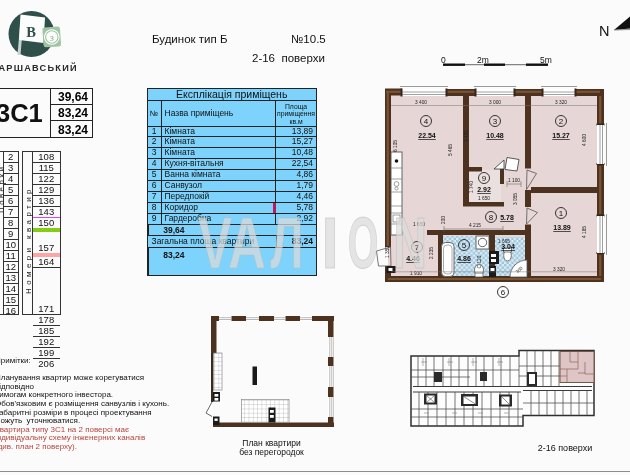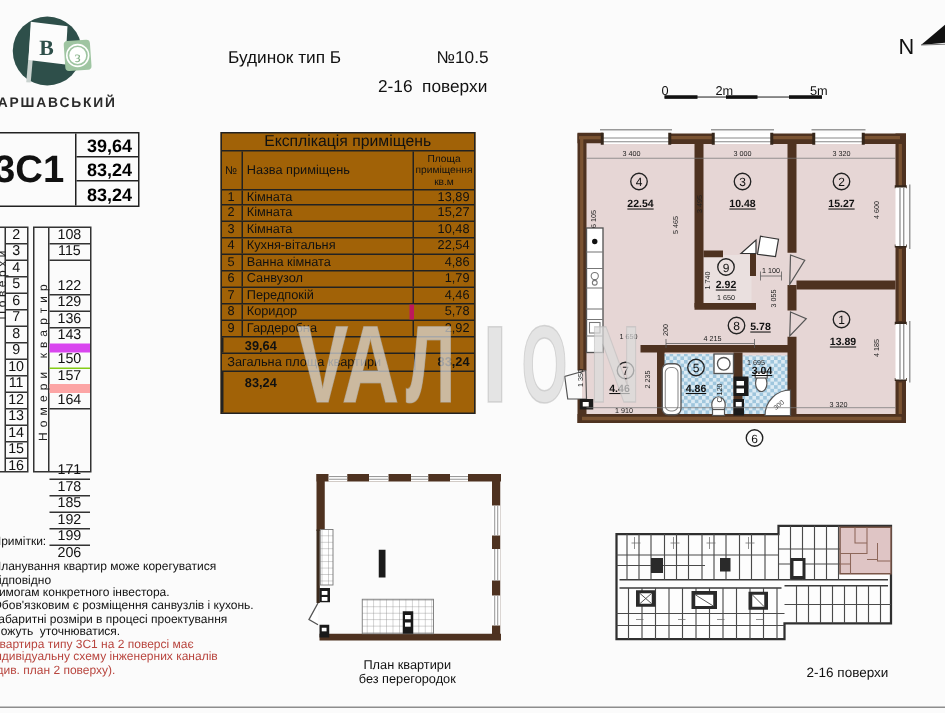--- a/index.html
+++ b/index.html
@@ -52,41 +52,41 @@
       <div style="flex:1;box-sizing:border-box;border-bottom:1px solid #333;font-size:9.5px;text-align:center;color:#111;line-height:10px;">15</div>
       <div style="flex:1;box-sizing:border-box;border-bottom:1px solid #333;font-size:9.5px;text-align:center;color:#111;line-height:10px;border-bottom:none;">16</div>
     </div>
 </div>
 
 <div class="abs" style="left:21.5px;top:150.5px;width:39px;height:164px;border:1px solid #333;box-sizing:border-box;display:flex;">
   <div style="width:10.5px;border-right:1px solid #333;box-sizing:border-box;"></div>
   <div style="flex:1;display:flex;flex-direction:column;" id="apt-nums">
       <div style="flex:1;box-sizing:border-box;border-bottom:1px solid #333;font-size:9.5px;text-align:center;color:#111;line-height:10px;">108</div>
       <div style="flex:1;box-sizing:border-box;border-bottom:1px solid #333;font-size:9.5px;text-align:center;color:#111;line-height:10px;">115</div>
-      <div style="flex:1;box-sizing:border-box;border-bottom:1px solid #333;font-size:9.5px;text-align:center;color:#111;line-height:10px;margin-top:12px;">122</div>
+      <div style="flex:1;box-sizing:border-box;border-bottom:1px solid #333;font-size:9.5px;text-align:center;color:#111;line-height:10px;">122</div>
       <div style="flex:1;box-sizing:border-box;border-bottom:1px solid #333;font-size:9.5px;text-align:center;color:#111;line-height:10px;">129</div>
       <div style="flex:1;box-sizing:border-box;border-bottom:1px solid #333;font-size:9.5px;text-align:center;color:#111;line-height:10px;">136</div>
-      <div style="flex:1;box-sizing:border-box;border-bottom:6px solid #d946ef;font-size:9.5px;text-align:center;color:#111;line-height:10px;">143</div>
-      <div style="flex:1;box-sizing:border-box;border-bottom:1px solid #84cc16;font-size:9.5px;text-align:center;color:#111;line-height:10px;">150</div>
-      <div style="flex:1;box-sizing:border-box;border-bottom:6px solid #fca5a5;font-size:9.5px;text-align:center;color:#111;line-height:10px;">157</div>
+      <div style="flex:1;box-sizing:border-box;border-bottom:1px solid #d946ef;font-size:9.5px;text-align:center;color:#111;line-height:10px;">143</div>
+      <div style="flex:1;box-sizing:border-box;border-bottom:4px solid #84cc16;font-size:9.5px;text-align:center;color:#111;line-height:10px;">150</div>
+      <div style="flex:1;box-sizing:border-box;border-bottom:4px solid #fca5a5;font-size:9.5px;text-align:center;color:#111;line-height:10px;margin-top:11px;">157</div>
       <div style="flex:1;box-sizing:border-box;border-bottom:1px solid #333;font-size:9.5px;text-align:center;color:#111;line-height:10px;">164</div>
       <div style="flex:1;box-sizing:border-box;border-bottom:1px solid #333;font-size:9.5px;text-align:center;color:#111;line-height:10px;margin-top:36px;">171</div>
       <div style="flex:1;box-sizing:border-box;border-bottom:1px solid #333;font-size:9.5px;text-align:center;color:#111;line-height:10px;">178</div>
       <div style="flex:1;box-sizing:border-box;border-bottom:1px solid #333;font-size:9.5px;text-align:center;color:#111;line-height:10px;">185</div>
       <div style="flex:1;box-sizing:border-box;border-bottom:1px solid #333;font-size:9.5px;text-align:center;color:#111;line-height:10px;">192</div>
       <div style="flex:1;box-sizing:border-box;border-bottom:1px solid #333;font-size:9.5px;text-align:center;color:#111;line-height:10px;">199</div>
       <div style="flex:1;box-sizing:border-box;border-bottom:1px solid #333;font-size:9.5px;text-align:center;color:#111;line-height:10px;border-bottom:none;">206</div>
     </div>
 </div>
 
 <div class="abs" style="left:152px;top:33px;font-size:11.5px;color:#111;">Будинок тип Б</div>
 <div class="abs" style="left:291px;top:33px;font-size:11.5px;color:#111;">№10.5</div>
 <div class="abs" style="left:252px;top:52px;font-size:11.5px;color:#111;">2-16&nbsp; поверхи</div>
 
-<div class="abs" style="left:146.5px;top:88px;width:170.5px;height:188px;border:1.2px solid #222;box-sizing:border-box;background:#a16207;font-family:'Liberation Sans',sans-serif;" id="expl">
+<div class="abs" style="left:146.5px;top:88px;width:170.5px;height:188px;border:1.2px solid #222;box-sizing:border-box;background:#7dd3fc;font-family:'Liberation Sans',sans-serif;" id="expl">
   <div style="height:12.2px;border-bottom:1px solid #222;box-sizing:border-box;text-align:center;font-size:10.5px;line-height:11.5px;color:#111;">Експлікація приміщень</div>
   <div style="height:25.4px;border-bottom:1px solid #222;box-sizing:border-box;display:flex;">
     <div style="width:14px;border-right:1px solid #222;box-sizing:border-box;font-size:7.5px;display:flex;align-items:center;justify-content:center;color:#111;">№</div>
     <div style="flex:1;border-right:1px solid #222;box-sizing:border-box;font-size:8.5px;display:flex;align-items:center;padding-left:3px;color:#111;">Назва приміщень</div>
     <div style="width:40px;box-sizing:border-box;font-size:6.8px;line-height:7.4px;text-align:center;color:#111;padding-top:1.5px;">Площа<br>приміщення<br>кв.м</div>
   </div>
   <div id="expl-rows">
       <div style="height:10.9px;border-bottom:1px solid #222;box-sizing:border-box;display:flex;">
         <div style="width:14px;border-right:1px solid #222;box-sizing:border-box;font-size:8.5px;line-height:9.6px;text-align:center;color:#111;">1</div>
         <div style="flex:1;border-right:1px solid #222;box-sizing:border-box;font-size:8.5px;line-height:9.6px;padding-left:3px;color:#111;">Кімната</div>

